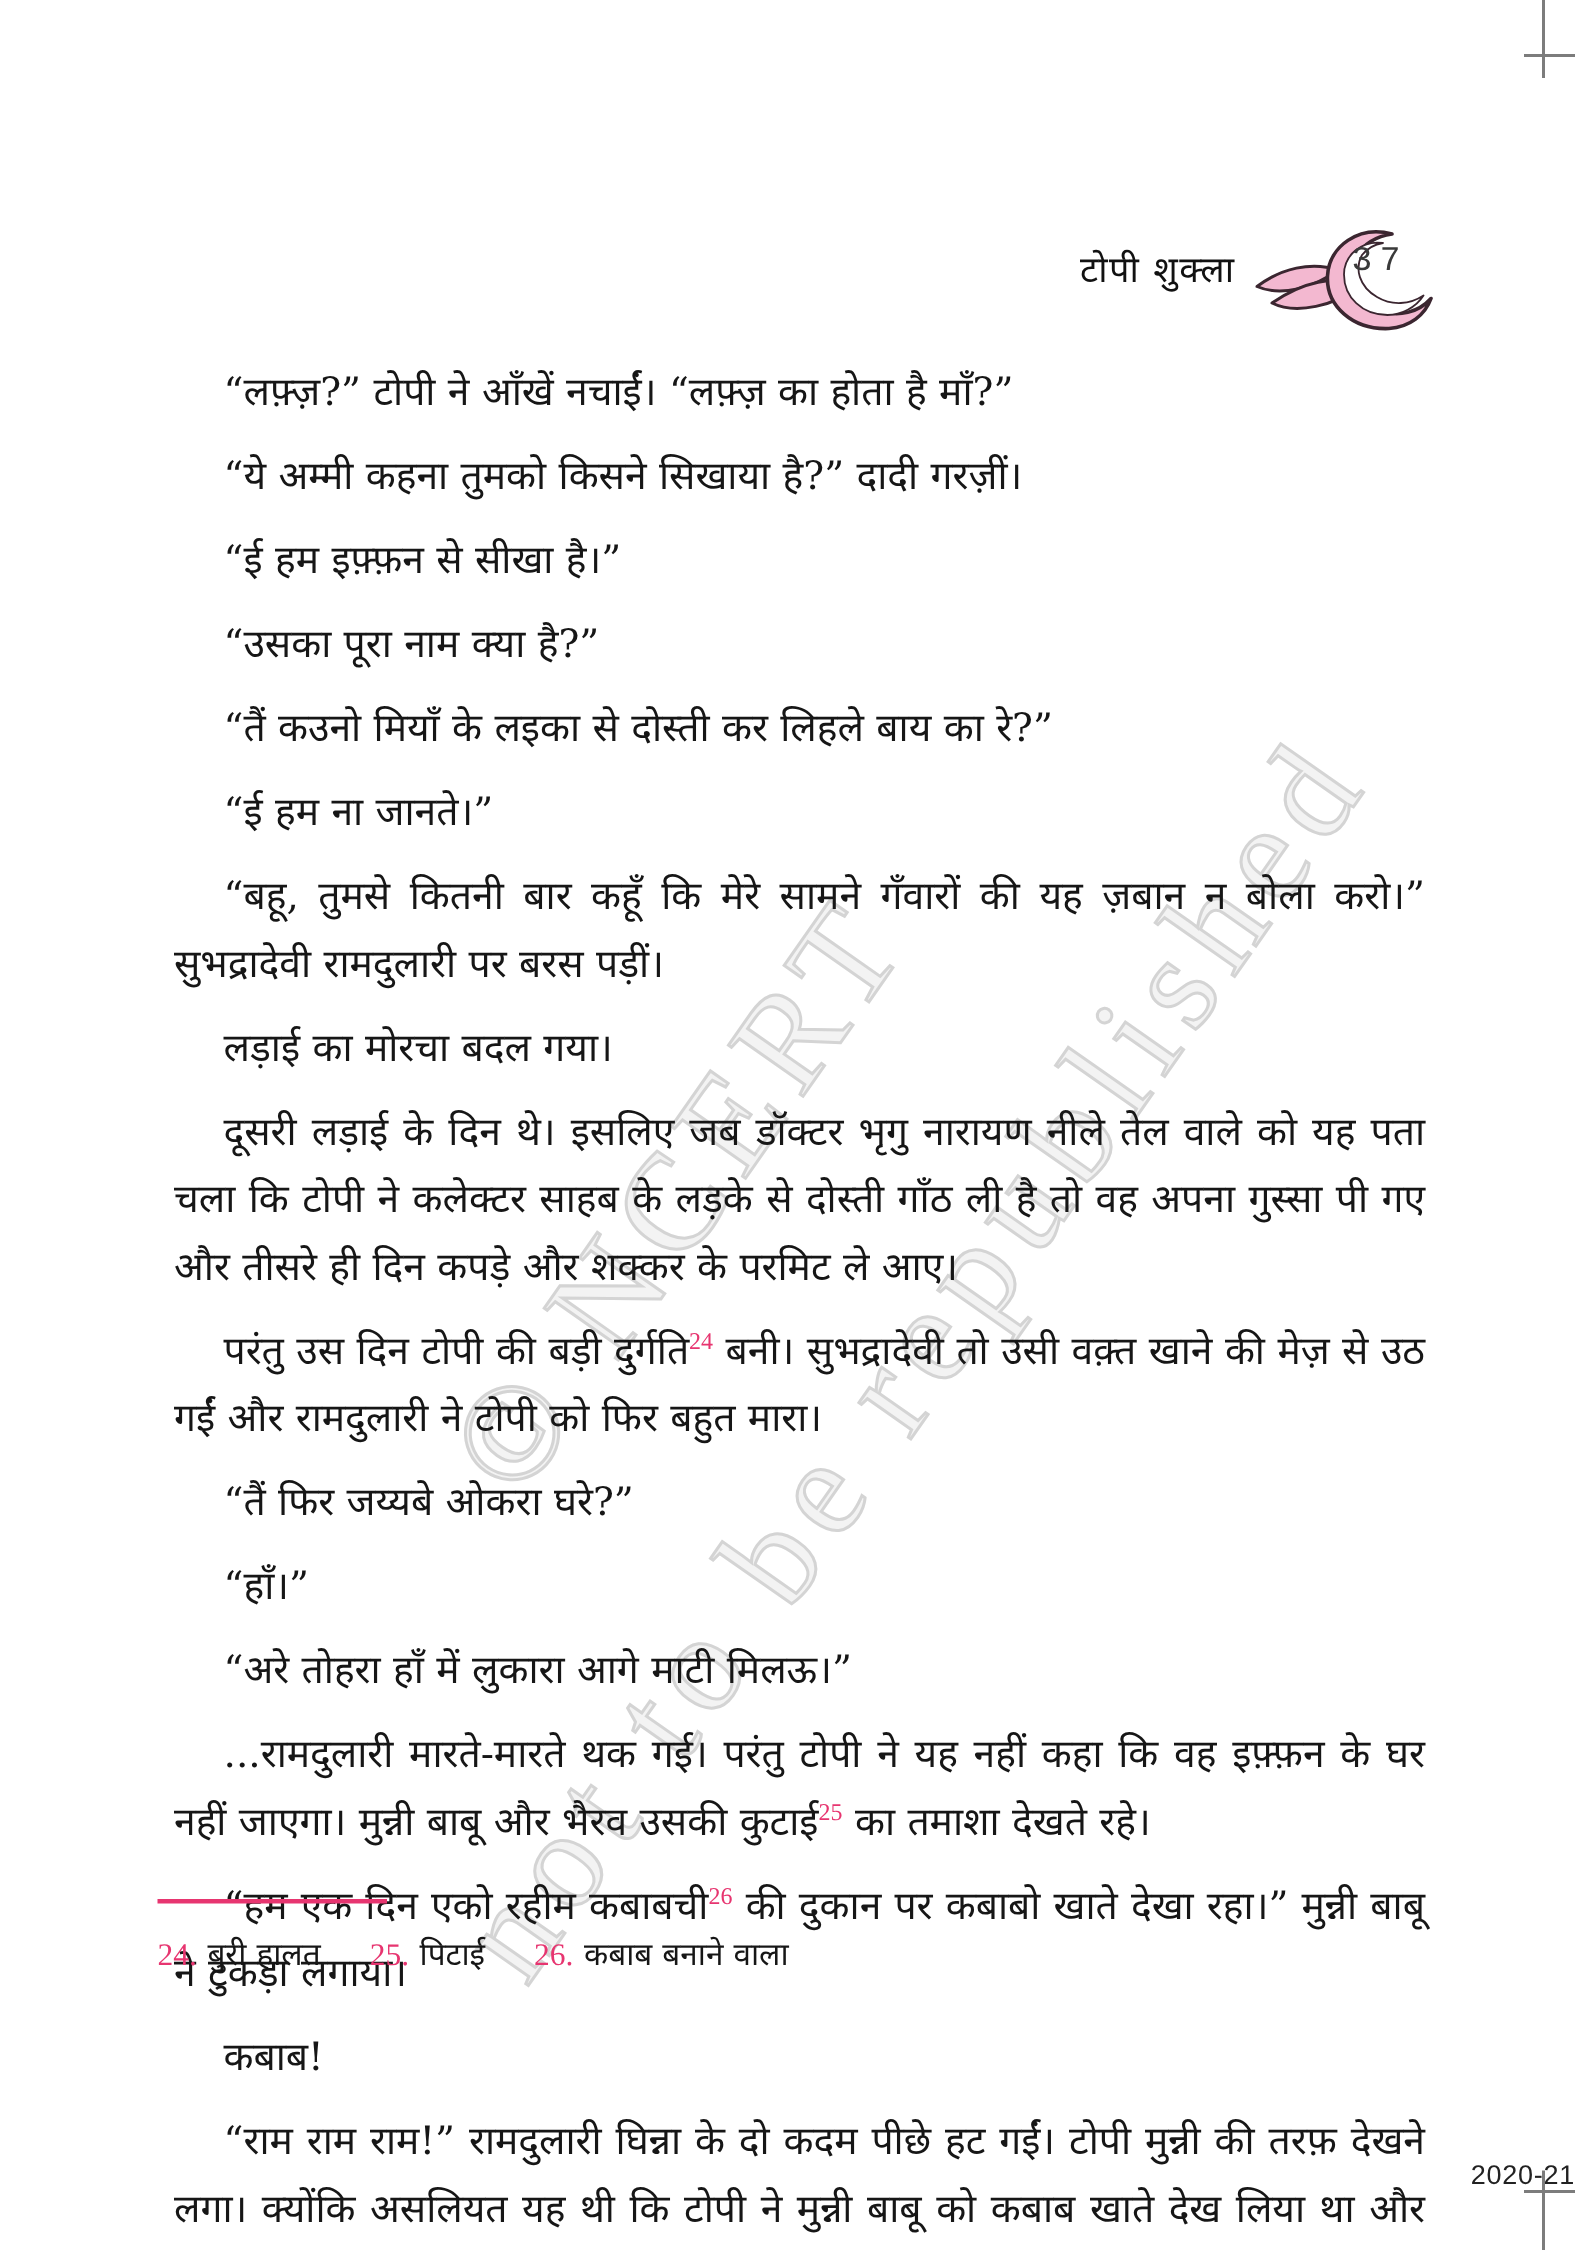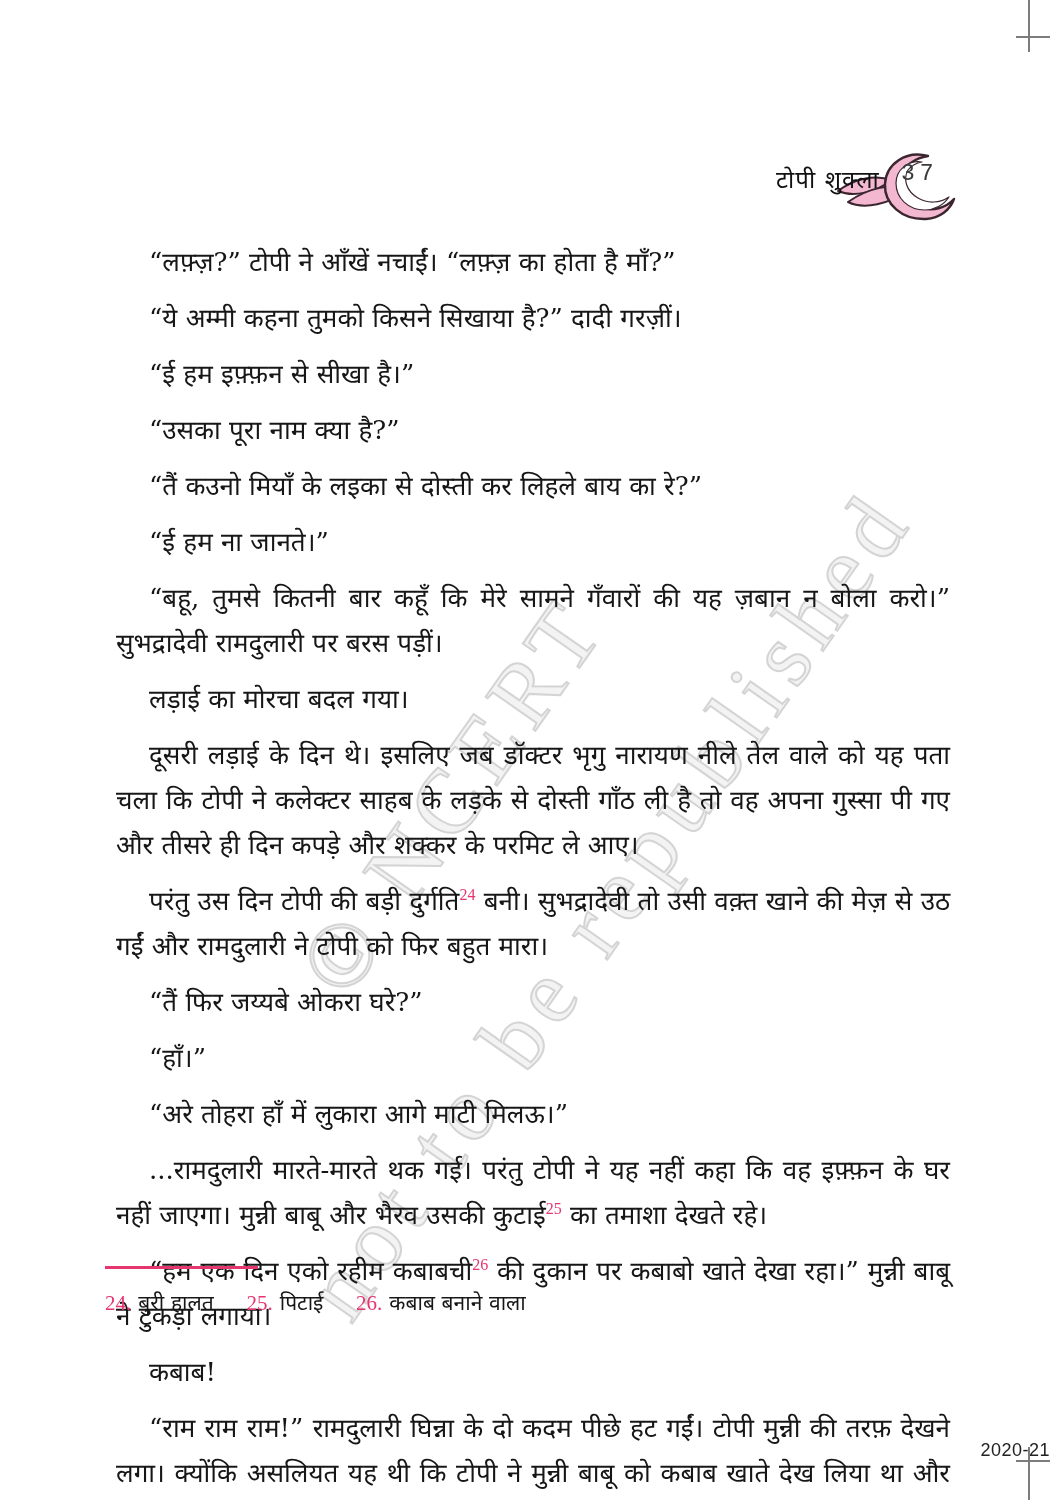--- a/index.html
+++ b/index.html
@@ -26,21 +26,21 @@
     white-space:nowrap;
     font-size:92px;
     line-height:190px;
     letter-spacing:10px;
     font-family:"Liberation Serif","DejaVu Serif",serif;
     color:#f3f3f3;
     -webkit-text-stroke:2px #d4d4d4;
   }
   
   .chapter-title{
-    position:absolute;left:776px;top:162px;
+    position:absolute;left:720px;top:162px;
     font-size:24px;letter-spacing:1px;color:#111;
     z-index:2;white-space:nowrap;
   }
   .ribbon-logo{
     position:absolute;left:836px;top:146px;width:130px;height:82px;z-index:1;
   }
   .page-number{
     position:absolute;left:901px;top:161px;
     font-size:23px;letter-spacing:5px;color:#3a3a3a;
     font-family:Liberation Mono, monospace;

